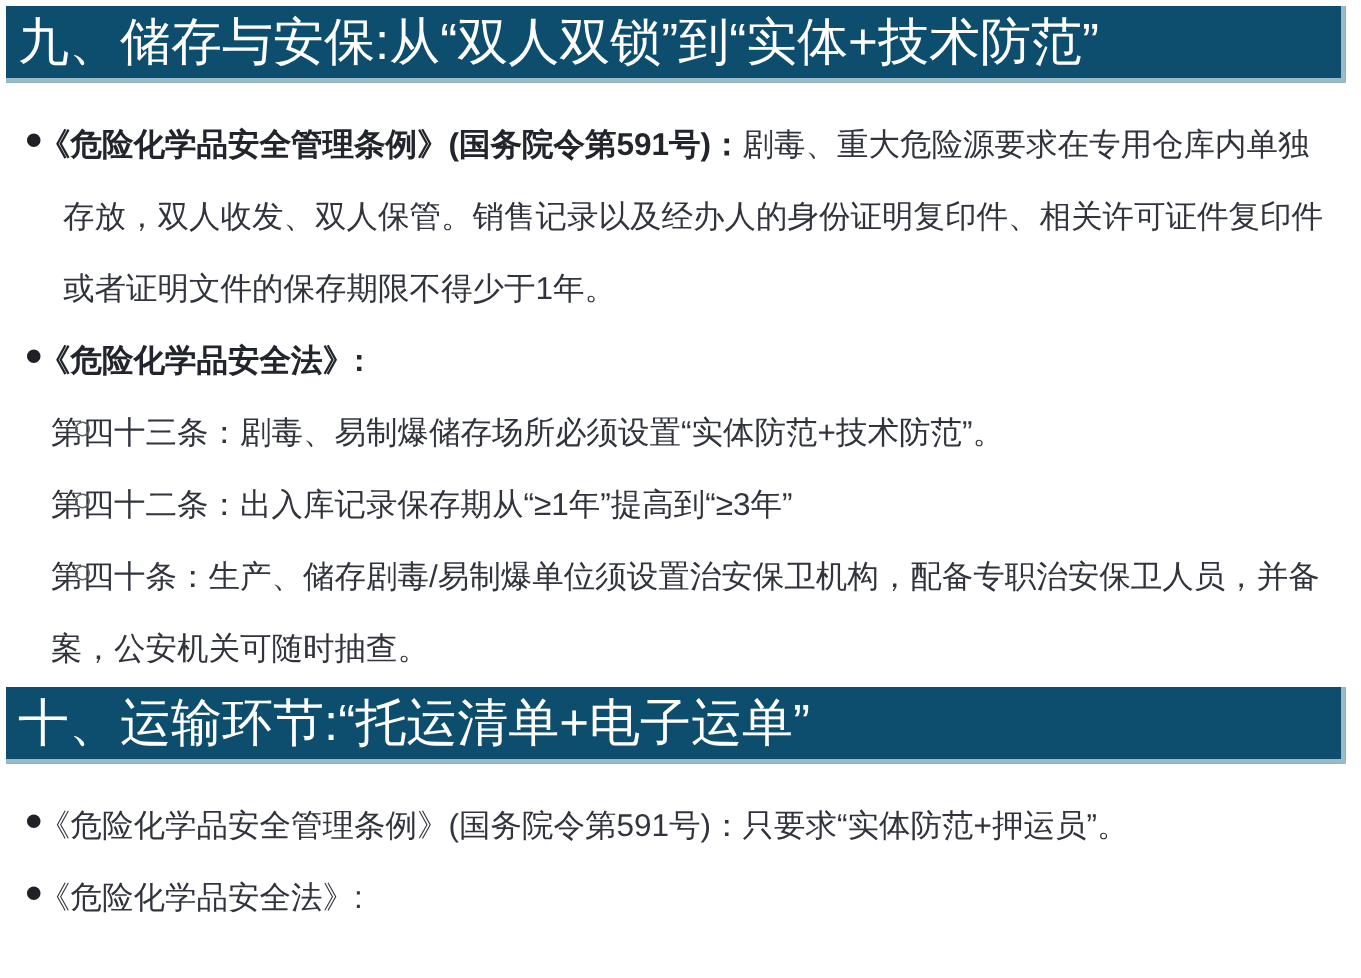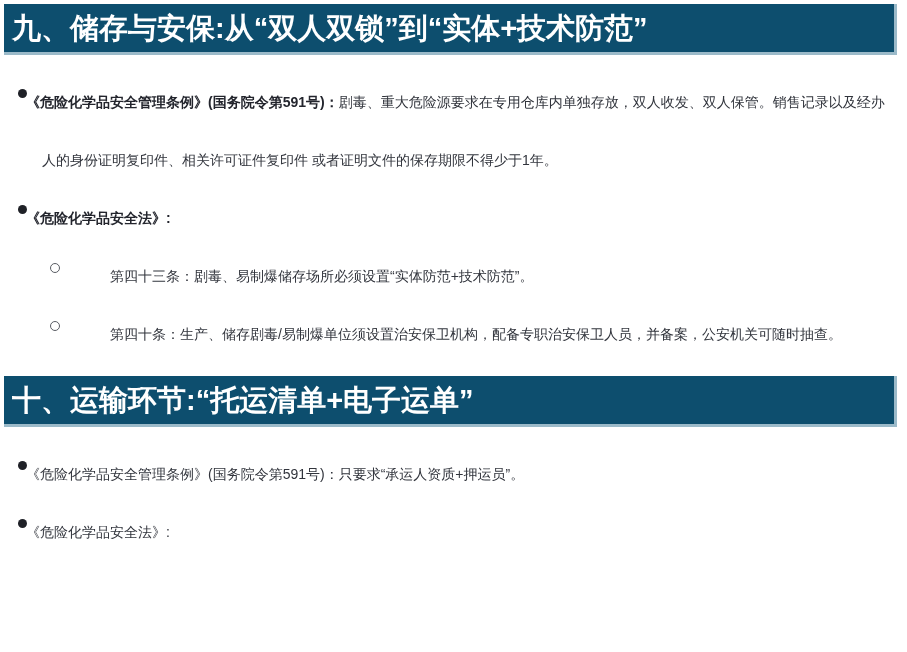--- a/index.html
+++ b/index.html
@@ -16,47 +16,47 @@
   }
   .section-bar {
     height: 48px;
     background: #0d4e6e;
     margin-left: 4px;
     margin-right: 10px;
     border-right: 3px solid #9bbac9;
     border-bottom: 3px solid #9bbac9;
   }
   .section-bar.first { margin-top: 4px; }
-  .section-bar.second { margin-top: 13px; }
+  .section-bar.second { margin-top: 1px; }
   .section-title {
     color: #ffffff;
-    font-size: 29px;
-    font-weight: bold;
+    font-size: 34px;
+    font-weight: normal;
     line-height: 48px;
     padding-left: 8px;
     white-space: nowrap;
   }
   .list {
     margin-top: 18px;
   }
   .li {
     position: relative;
-    font-size: 14px;
-    line-height: 58px;
+    font-size: 21px;
+    line-height: 48px;
   }
   .txt {
     margin: 0;
     padding-right: 14px;
   }
   .lvl1 .txt {
     padding-left: 42px;
     text-indent: -16px;
   }
   .lvl2 .txt {
-    padding-left: 110px;
+    padding-left: 34px;
   }
   .marker {
     position: absolute;
     border-radius: 50%;
     box-sizing: border-box;
   }
   .m1 {
     left: 18px;
     top: 16px;
     width: 9px;
@@ -90,29 +90,33 @@
     <div class="li lvl1">
       <span class="marker m1"></span>
       <p class="txt"><span class="lead">《危险化学品安全法》:</span><span></span></p>
     </div>
     <div class="li lvl2">
       <span class="marker m2"></span>
       <p class="txt"><span>第四十三条：剧毒、易制爆储存场所必须设置“实体防范+技术防范”。</span></p>
     </div>
     <div class="li lvl2">
       <span class="marker m2"></span>
+      <p class="txt"><span>第四十二条：出入库记录保存期从“≥1年”提高到“≥3年”</span></p>
+    </div>
+    <div class="li lvl2">
+      <span class="marker m2"></span>
       <p class="txt"><span>第四十条：生产、储存剧毒/易制爆单位须设置治安保卫机构，配备专职治安保卫人员，并备案，公安机关可随时抽查。</span></p>
     </div>
   </div>
 
 <div class="section-bar second">
   <div class="section-title">十、运输环节:“托运清单+电子运单”</div>
 </div>
 <div class="list">
     <div class="li lvl1">
       <span class="marker m1"></span>
-      <p class="txt"><span>《危险化学品安全管理条例》(国务院令第591号)：只要求“承运人资质+押运员”。</span></p>
+      <p class="txt"><span>《危险化学品安全管理条例》(国务院令第591号)：只要求“实体防范+押运员”。</span></p>
     </div>
     <div class="li lvl1">
       <span class="marker m1"></span>
       <p class="txt"><span>《危险化学品安全法》:</span></p>
     </div>
   </div>
 
 </body></html>

